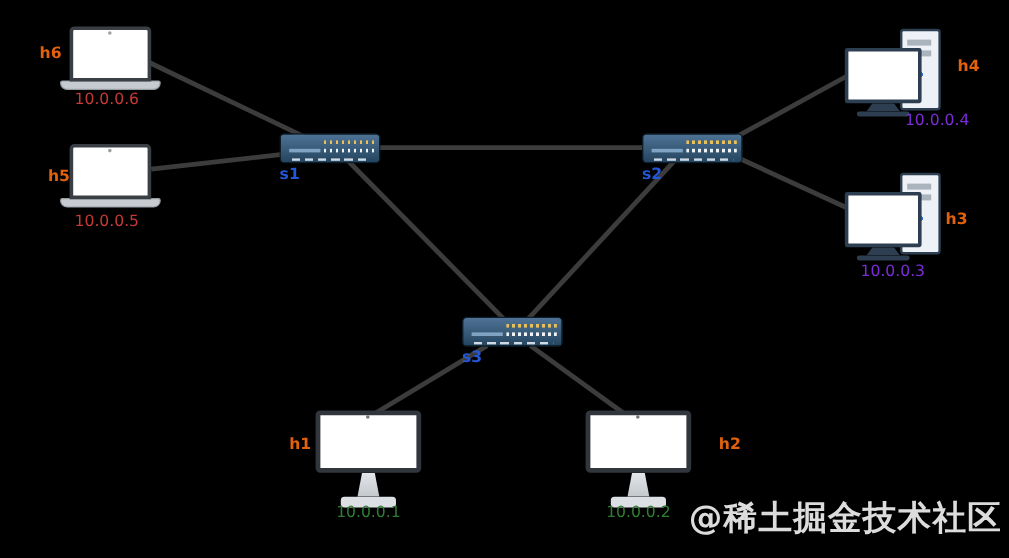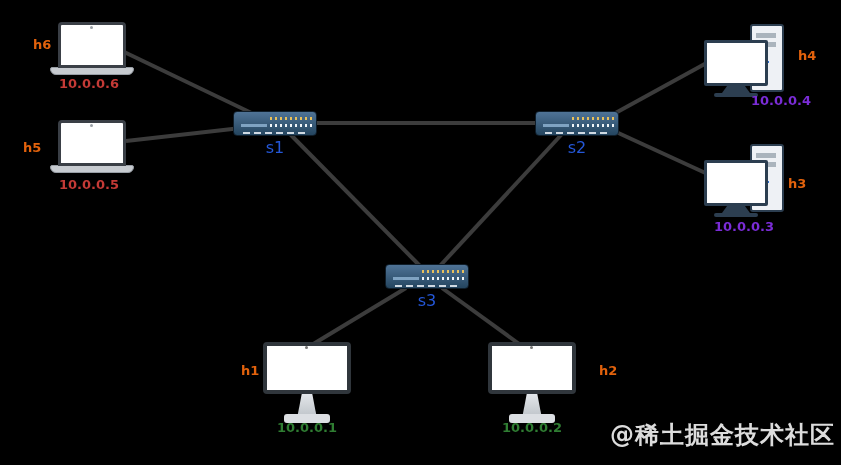--- a/index.html
+++ b/index.html
@@ -11,28 +11,28 @@
   .links{position:absolute;left:0;top:0;width:841px;height:465px;}
   .link{stroke:var(--link,#3c3c3c);stroke-width:4;}
 
   
   .abs{position:absolute;}
   .host-name{
     position:absolute;color:var(--host-name,#e2620c);
     font-size:13px;font-weight:bold;line-height:14px;
   }
   .ip{
-    position:absolute;font-size:13px;font-weight:bold;text-align:center;line-height:14px;
+    position:absolute;font-size:13px;font-weight:normal;text-align:center;line-height:14px;
   }
   .ip.red{color:var(--ip-red,#c43a36);}
   .ip.purple{color:var(--ip-purple,#7a2cd6);}
   .ip.green{color:var(--ip-green,#2f7d32);}
   .sw-label{
-    position:absolute;width:84px;text-align:center;
-    color:var(--switch-label,#2457d8);font-size:16px;font-weight:normal;
+    position:absolute;width:84px;text-align:left;
+    color:var(--switch-label,#2457d8);font-size:13px;font-weight:bold;
   }
 
   
   .laptop{width:84px;}
   .laptop .lid{
     position:relative;width:62px;height:40px;margin:0 auto;background:#fff;
     border:3px solid #3a3f46;border-radius:4px 4px 0 0;
   }
   .laptop .lid::before{
     content:"";position:absolute;top:1px;left:50%;margin-left:-2px;
@@ -91,21 +91,21 @@
     background:
       repeating-linear-gradient(90deg,#e9c05a 0 2px,rgba(0,0,0,0) 2px 5px) no-repeat 36px 5px/42px 3px,
       repeating-linear-gradient(90deg,#eef3f7 0 2px,rgba(0,0,0,0) 2px 5px) no-repeat 36px 12px/42px 3px,
       linear-gradient(#7fa3c2,#7fa3c2) no-repeat 7px 12px/26px 3px,
       repeating-linear-gradient(90deg,#cfd9e2 0 7px,rgba(0,0,0,0) 7px 11px) no-repeat 9px 20px/66px 2px,
       linear-gradient(180deg,#4f7396,#24455f);
   }
 
   .watermark{
     position:absolute;right:6px;bottom:8px;
-    color:var(--watermark,#dcdcdc);font-size:24px;font-weight:bold;letter-spacing:1px;
+    color:var(--watermark,#dcdcdc);font-size:28px;font-weight:bold;letter-spacing:1px;
     text-shadow:0 0 3px #000;
   }
 </style>
 </head>
 <body>
 
 <div class="canvas">
 
   <svg class="links" viewBox="0 0 841 465">
     <line class="link" x1="120" y1="50" x2="262" y2="118"></line>
@@ -123,21 +123,21 @@
     <div class="lid"></div>
     <div class="base"></div>
   </div>
   <div class="host-name" style="left:33px;top:38px">h6</div>
   <div class="ip red" style="left:47px;top:77px;width:84px">10.0.0.6</div>
 
   <div class="abs laptop" style="left:50px;top:120px">
     <div class="lid"></div>
     <div class="base"></div>
   </div>
-  <div class="host-name" style="left:23px;top:141px">h5</div>
+  <div class="host-name" style="left:40px;top:141px">h5</div>
   <div class="ip red" style="left:47px;top:178px;width:84px">10.0.0.5</div>
 
   <div class="abs desktop" style="left:704px;top:24px">
     <div class="tower"></div>
     <div class="dscreen"></div>
     <div class="dstand"></div>
     <div class="dfoot"></div>
   </div>
   <div class="host-name" style="left:798px;top:49px">h4</div>
   <div class="ip purple" style="left:741px;top:94px;width:80px">10.0.0.4</div>

